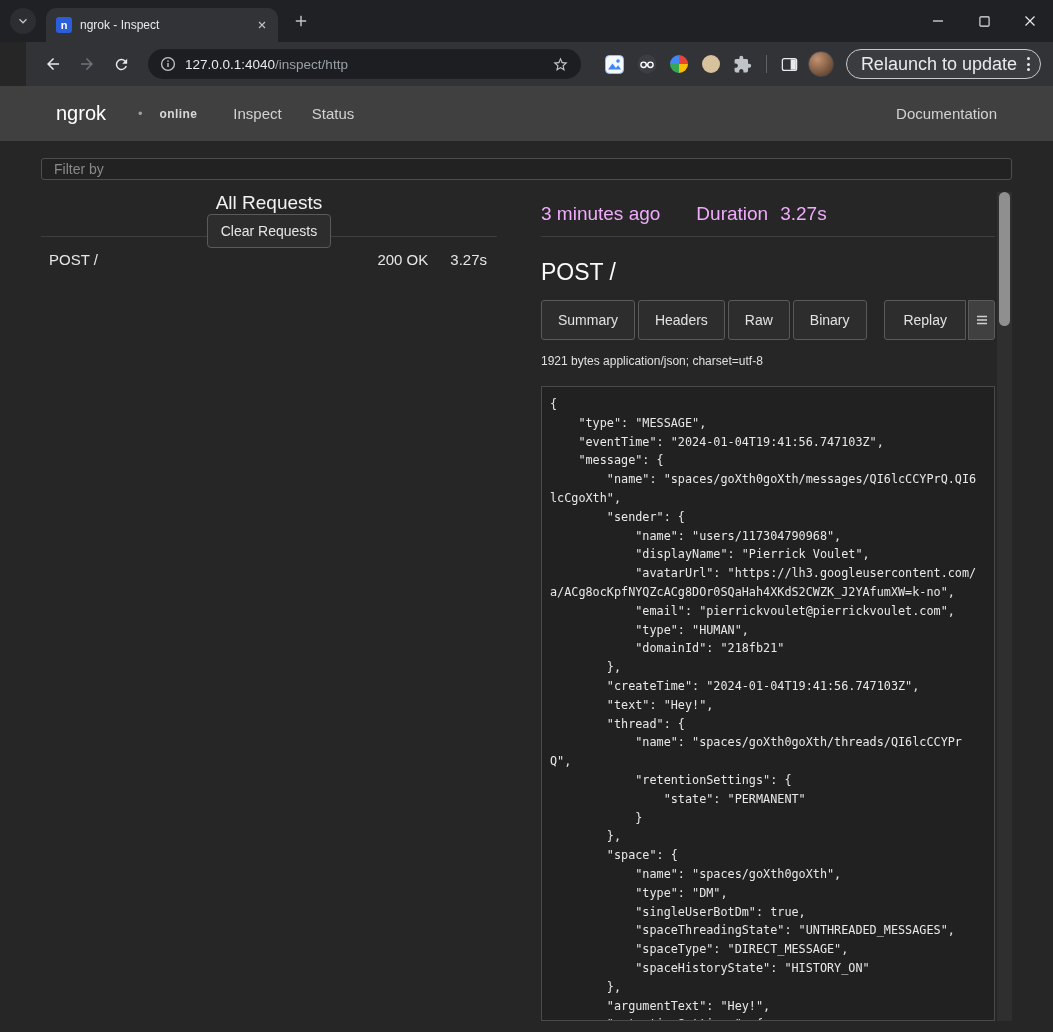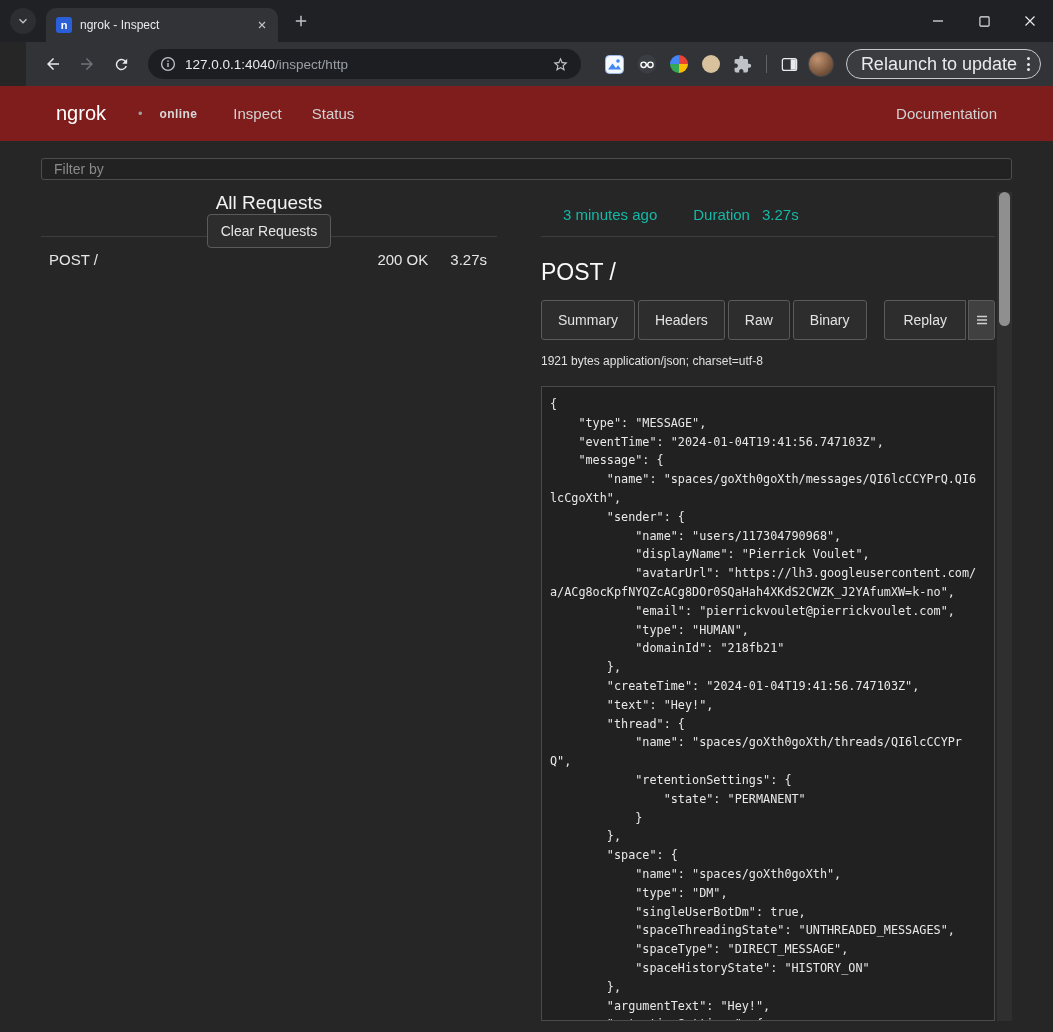--- a/index.html
+++ b/index.html
@@ -26,21 +26,21 @@
   .ext-icon { width:28px; height:28px; display:flex; align-items:center; justify-content:center; }
   .color-wheel { width:18px; height:18px; border-radius:50%; background:conic-gradient(#ea4335 0 25%, #fbbc04 25% 50%, #34a853 50% 75%, #4285f4 75% 100%); }
   .tan-circle { width:18px; height:18px; border-radius:50%; background:#d8c29d; }
   .tb-divider { width:1px; height:18px; background:#5f6368; margin:0 5px; }
   .avatar { width:26px; height:26px; border-radius:50%; background:radial-gradient(circle at 35% 30%, #c29372, #6b4a33 75%); border:1px solid #4a4b4f; }
   .relaunch { height:30px; margin-left:8px; border:1px solid #c7cacd; border-radius:15px; background:#3b3c40; color:#e8eaed; font-size:18px; display:flex; align-items:center; gap:10px; padding:0 10px 0 14px; white-space:nowrap; }
   .kebab { display:flex; flex-direction:column; gap:2.5px; }
   .kebab i { width:3px; height:3px; border-radius:50%; background:#e8eaed; }
 
   
-  .site-header { height:55px; background:#7f1d1d; display:flex; align-items:center; padding:0 56px; }
+  .site-header { height:55px; background:#404040; display:flex; align-items:center; padding:0 56px; }
   .logo { font-size:20px; color:#ffffff; }
   .status-dot { margin-left:32px; color:#9e9e9e; font-size:13px; }
   .status-text { margin-left:17px; font-size:12px; font-weight:bold; color:#d8d8d8; letter-spacing:.4px; }
   .site-nav { margin-left:36px; display:flex; gap:30px; }
   .site-nav span, .doc-link { font-size:15px; color:#d2d2d2; cursor:pointer; }
   .doc-link { margin-left:auto; }
 
   .content { padding:17px 41px 0; height:891px; }
   .filter-input { width:100%; height:22px; background:#222222; border:1px solid #4d4d4d; border-radius:3px; color:#e0e0e0; padding:0 12px; font-size:14px; outline:none; }
   .filter-input::placeholder { color:#8a8a8a; }
@@ -53,21 +53,21 @@
   .panel-scrollbar .thumb { position:absolute; top:0; left:2px; right:2px; height:134px; background:#8f8f8f; border-radius:6px; }
 
   .left-header { height:44px; display:flex; align-items:center; justify-content:flex-start;flex-direction:column; }
   .left-title { font-size:19px; color:#f2f2f2; }
   .btn { background:#2d2d2d; border:1px solid #5a5a5a; color:#e6e6e6; font-size:14px; border-radius:4px; padding:8px 13px; font-family:inherit; cursor:pointer; }
   .divider { border:none; border-top:1px solid #3d3d3d; }
   .request-row { display:flex; align-items:center; padding:14px 10px 14px 8px; font-size:15px; color:#e6e6e6; cursor:pointer; }
   .request-row .method { flex:1; }
   .request-row .status { margin-right:22px; }
 
-  .meta-row { height:44px; display:flex; align-items:center; font-size:15px; color:#14b8a6;margin-left:22px; }
+  .meta-row { height:44px; display:flex; align-items:center; font-size:19px; color:#f0abfc; }
   .meta-row .duration-label { margin-left:36px; }
   .meta-row .duration-value { margin-left:12px; }
   .detail-title { margin-top:22px; font-size:23px; font-weight:400; color:#fafafa; }
   .tabs-row { margin-top:14px; display:flex; align-items:center; }
   .tab-btn { background:#2d2d2d; border:1px solid #5a5a5a; color:#e2e2e2; font-size:14px; border-radius:3px; padding:11px 16px; margin-right:3px; font-family:inherit; cursor:pointer; }
   .replay-group { margin-left:auto; display:flex; gap:2px; }
   .replay-btn { background:#2d2d2d; border:1px solid #5a5a5a; color:#e2e2e2; font-size:14px; border-radius:3px 0 0 3px; padding:11px 18px; font-family:inherit; cursor:pointer; }
   .replay-menu { background:#404040; border:1px solid #5a5a5a; border-radius:0 3px 3px 0; width:27px; display:flex; align-items:center; justify-content:center; cursor:pointer; }
   .content-meta { margin-top:14px; font-size:12px; color:#e0e0e0; }
   .code-block { margin-top:18px; flex:1; border:1px solid #4a4a4a; background:#212121; padding:8px; overflow:hidden; }

